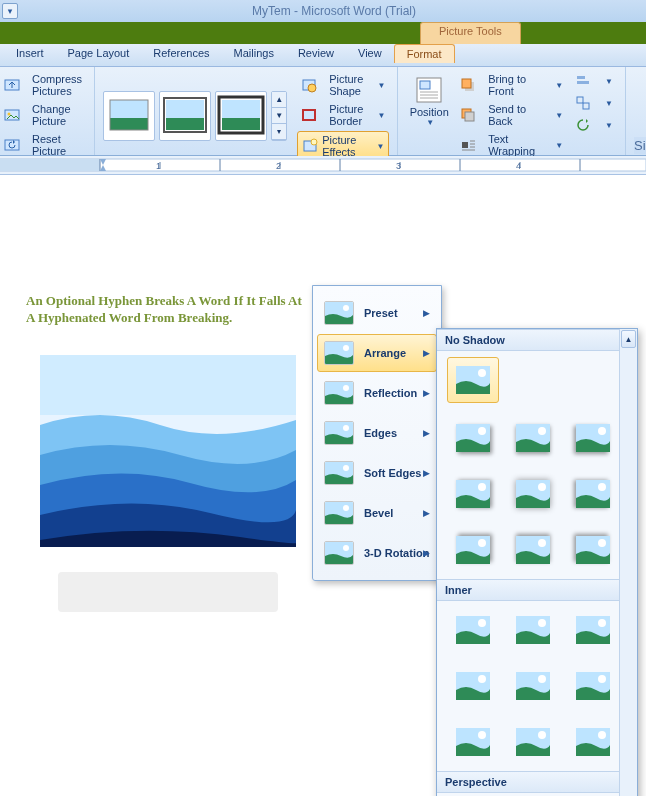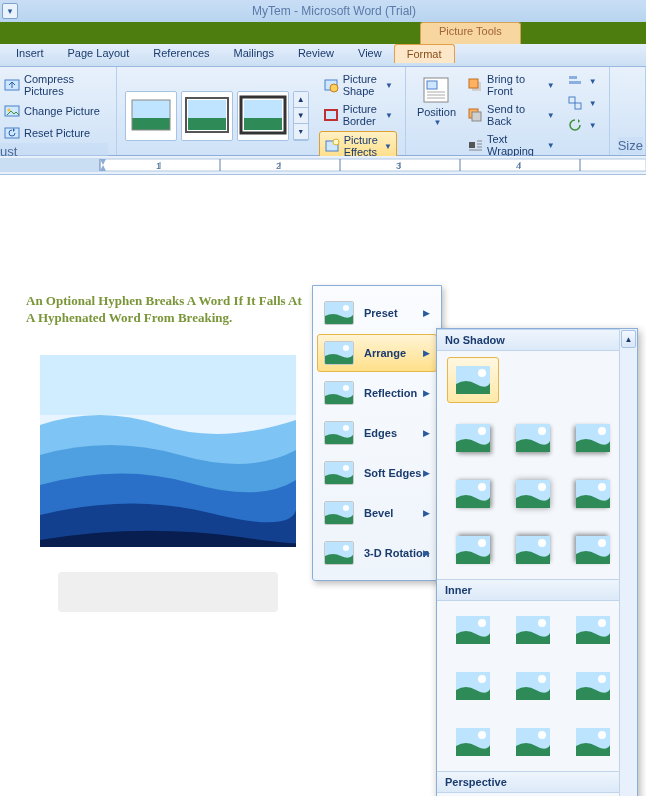--- a/index.html
+++ b/index.html
@@ -9,21 +9,21 @@
 .ctx-tab-area{height:22px;background:#4d7c0f;display:flex;padding-left:420px}
 .ctx-label{background:#f7d6a0;border:1px solid #d4a156;border-bottom:none;padding:2px 18px;color:#a0653a;border-radius:3px 3px 0 0}
 .tabs{height:22px;background:linear-gradient(#e4eefb,#cbdff4);display:flex;align-items:flex-start;padding-left:4px;border-bottom:1px solid #9ab8e0}
 .tab{padding:3px 12px;color:#1a3b6e;cursor:pointer}
 .tab.active{background:#fce8c8;border:1px solid #e3a04a;border-bottom:none;border-radius:3px 3px 0 0;color:#8a4d18}
 .ribbon{height:88px;background:linear-gradient(#e8f1fb,#cfe2f7);display:flex;border-bottom:1px solid #8aaed8}
 .group{border-right:1px solid #b6cfeb;padding:4px 8px 1px;display:flex;flex-direction:column;position:relative}
 .group-body{flex:1;display:flex;gap:4px}
 .group-label{text-align:left;color:#4a6b9a;font-size:13px;padding:1px 0;background:rgba(195,217,244,.5)}
 .stack{display:flex;flex-direction:column;gap:2px}
-.cmd{display:flex;align-items:center;gap:4px;padding:1px 3px;cursor:pointer;border:1px solid transparent;border-radius:2px}
+.cmd{display:flex;align-items:center;gap:12px;padding:1px 3px;cursor:pointer;border:1px solid transparent;border-radius:2px}
 .cmd-ico{width:16px;height:16px;display:flex;align-items:center;justify-content:center}
 .big-cmd{display:flex;flex-direction:column;align-items:center;width:46px;padding:2px;cursor:pointer;border:1px solid transparent;border-radius:2px}
 .big-cmd .cmd-ico{width:32px;height:32px}
 .dd{font-size:8px;color:#2a5a9e;margin-left:2px}
 .gallery{display:flex;gap:4px;align-items:center}
 .gallery-item{width:50px;height:48px;border:1px solid #a8c2e4;background:#fff;border-radius:2px;position:relative;overflow:hidden}
 .gallery-scroll{width:14px;display:flex;flex-direction:column;border:1px solid #a8c2e4;border-radius:2px}
 .gallery-scroll div{height:15px;display:flex;align-items:center;justify-content:center;font-size:8px;background:#e8f1fb;border-bottom:1px solid #a8c2e4}
 .effects-btn{display:flex;align-items:center;gap:4px;background:linear-gradient(#fff0c4,#ffdd82);border:1px solid #e0a030;border-radius:3px;padding:2px 4px;cursor:pointer}
 .ruler{height:18px;background:#e8f1fb;border-bottom:1px solid #a8c2e4;font-size:8px;color:#4a6b9a;position:relative;overflow:hidden}

